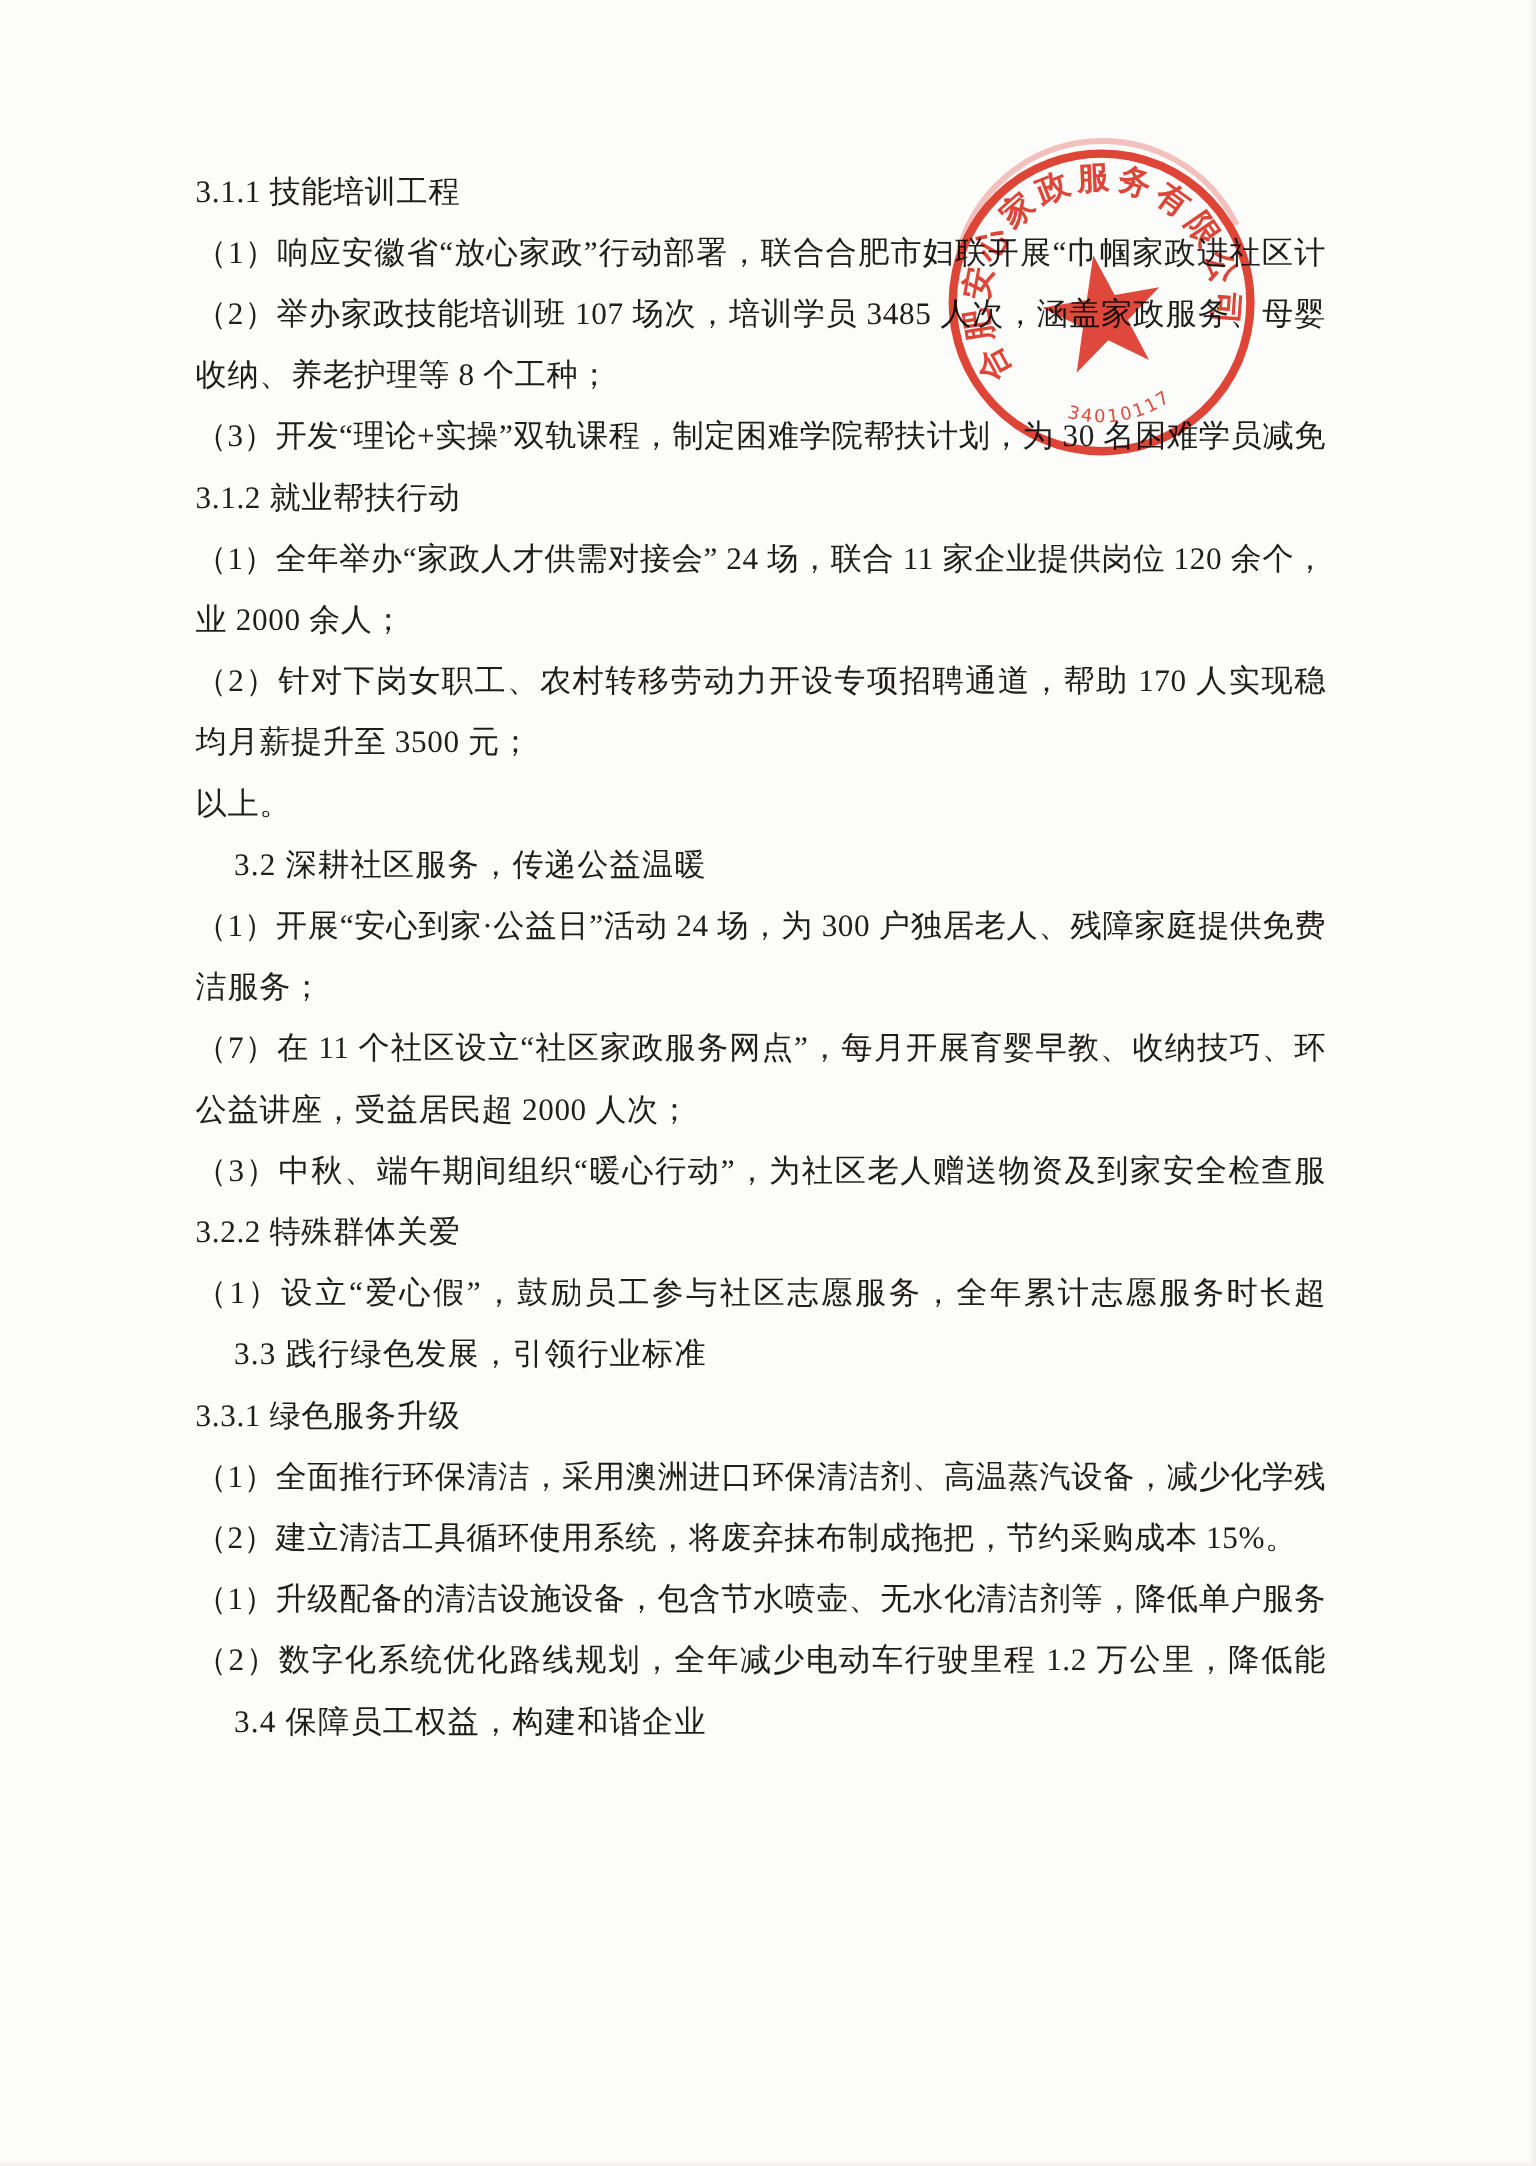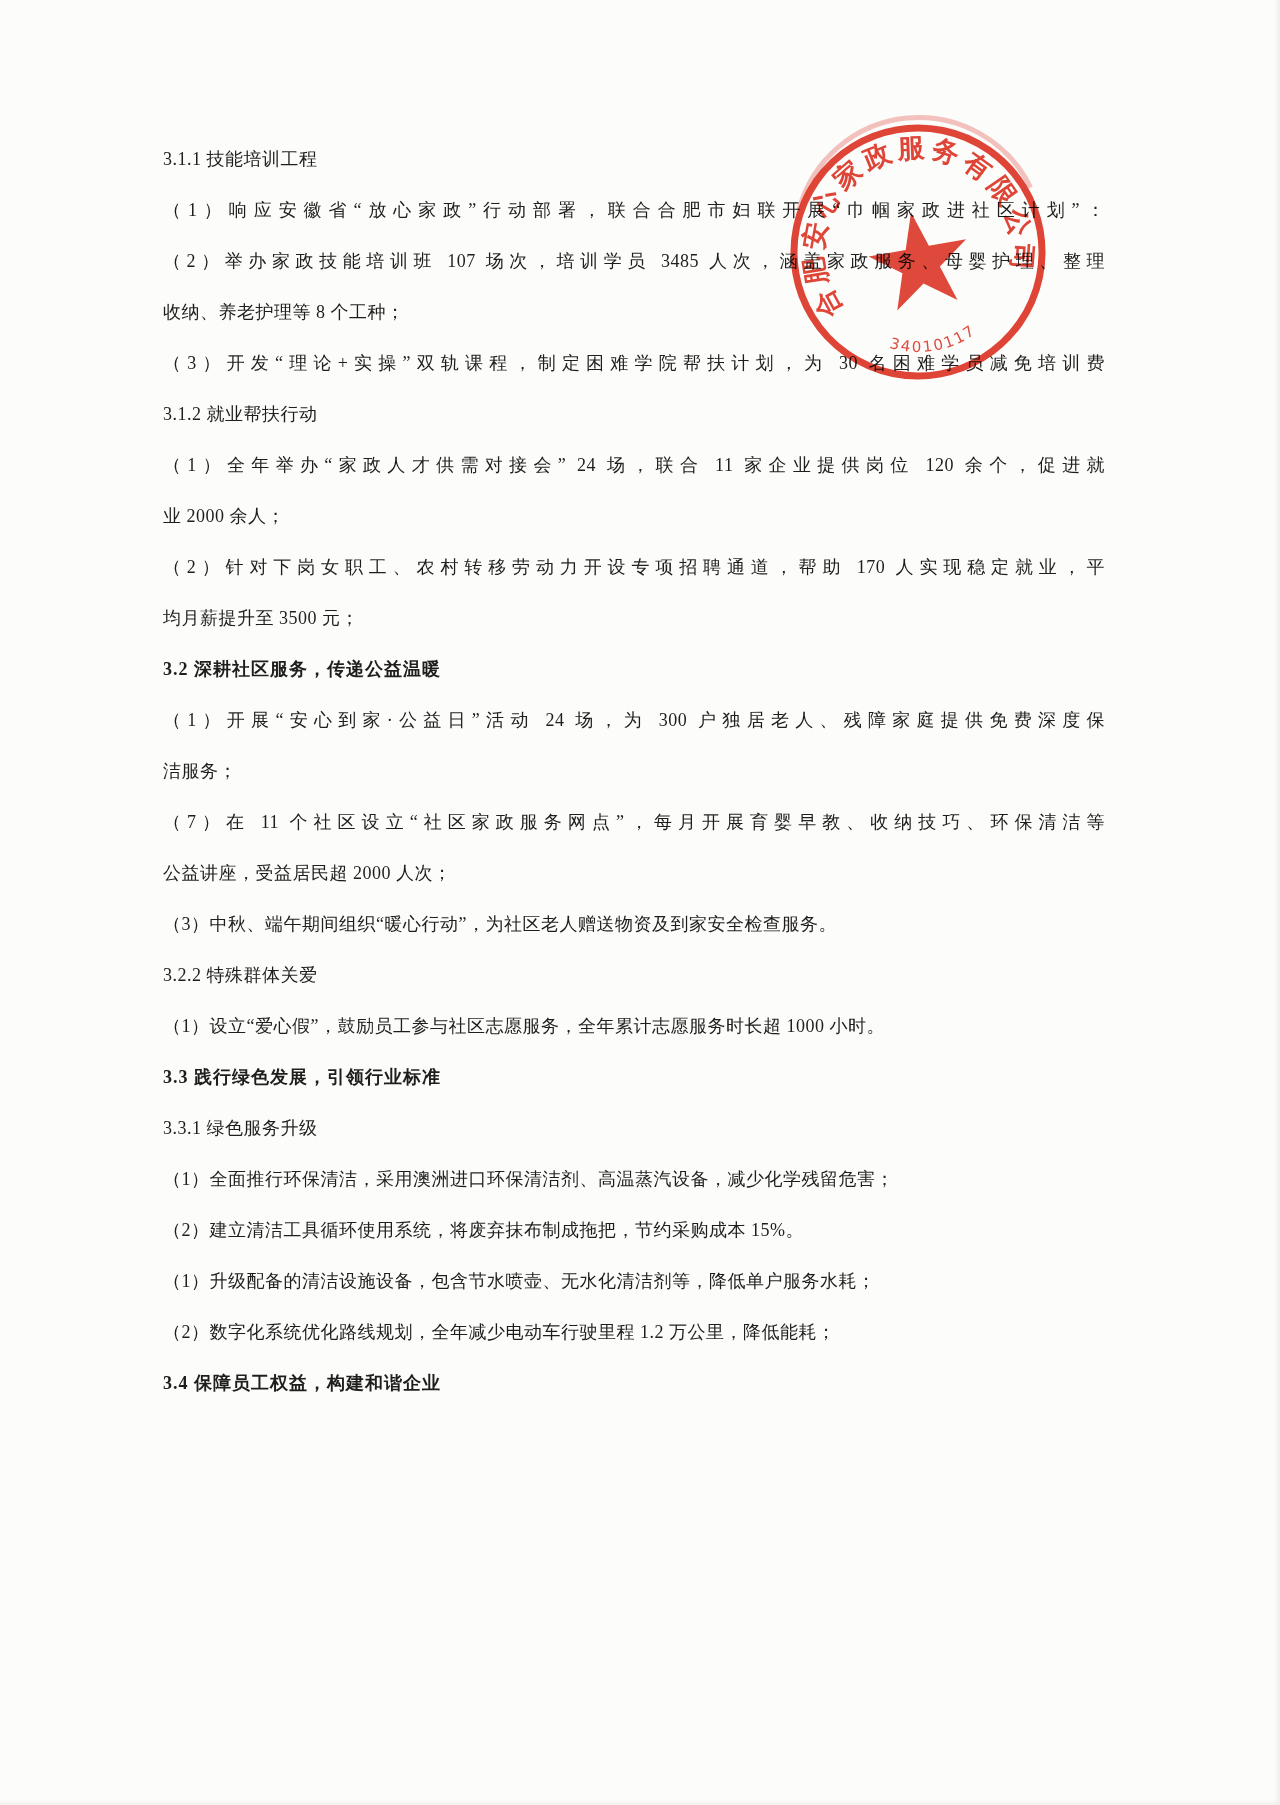--- a/index.html
+++ b/index.html
@@ -15,27 +15,27 @@
       linear-gradient(to left, #efeeec 0px, rgba(239,238,236,0) 6px),
       linear-gradient(to top, #f1f0ee 0px, rgba(241,240,238,0) 5px),
       #fcfcfb;
   }
   .content{
     position:absolute;
     left:163px;top:134px;width:942px;
   }
   .line{
     height:51px;line-height:51px;
-    font-size:18px;color:#1f1e1c;
+    font-size:26px;color:#1f1e1c;
     text-align:justify;text-justify:inter-character;
     overflow:hidden;white-space:normal;
     letter-spacing:0.5px;
   }
   .line.fill{text-align-last:justify;}
-  .line.bold{font-weight:bold;letter-spacing:1px;}
+  .line.bold{font-weight:normal;letter-spacing:1px;margin-left:32px;}
   .stamp{
     position:absolute;left:778px;top:110px;width:300px;height:290px;
     mix-blend-mode:multiply;opacity:.92;
     pointer-events:none;
   }
   .seal-company-text{
     font-family:"Liberation Serif","DejaVu Serif",serif;
     font-size:27px;font-weight:600;letter-spacing:5px;
   }
   .seal-serial-text{
@@ -52,20 +52,21 @@
     <div class="line">3.1.1 技能培训工程</div>
     <div class="line fill">（1）响应安徽省“放心家政”行动部署，联合合肥市妇联开展“巾帼家政进社区计划”：</div>
     <div class="line fill">（2）举办家政技能培训班 107 场次，培训学员 3485 人次，涵盖家政服务、母婴护理、整理</div>
     <div class="line">收纳、养老护理等 8 个工种；</div>
     <div class="line fill">（3）开发“理论+实操”双轨课程，制定困难学院帮扶计划，为 30 名困难学员减免培训费</div>
     <div class="line">3.1.2 就业帮扶行动</div>
     <div class="line fill">（1）全年举办“家政人才供需对接会” 24 场，联合 11 家企业提供岗位 120 余个，促进就</div>
     <div class="line">业 2000 余人；</div>
     <div class="line fill">（2）针对下岗女职工、农村转移劳动力开设专项招聘通道，帮助 170 人实现稳定就业，平</div>
     <div class="line">均月薪提升至 3500 元；</div>
+    <div class="line">以上。</div>
     <div class="line bold">3.2 深耕社区服务，传递公益温暖</div>
     <div class="line fill">（1）开展“安心到家·公益日”活动 24 场，为 300 户独居老人、残障家庭提供免费深度保</div>
     <div class="line">洁服务；</div>
     <div class="line fill">（7）在 11 个社区设立“社区家政服务网点”，每月开展育婴早教、收纳技巧、环保清洁等</div>
     <div class="line">公益讲座，受益居民超 2000 人次；</div>
     <div class="line">（3）中秋、端午期间组织“暖心行动”，为社区老人赠送物资及到家安全检查服务。</div>
     <div class="line">3.2.2 特殊群体关爱</div>
     <div class="line">（1）设立“爱心假”，鼓励员工参与社区志愿服务，全年累计志愿服务时长超 1000 小时。</div>
     <div class="line bold">3.3 践行绿色发展，引领行业标准</div>
     <div class="line">3.3.1 绿色服务升级</div>

